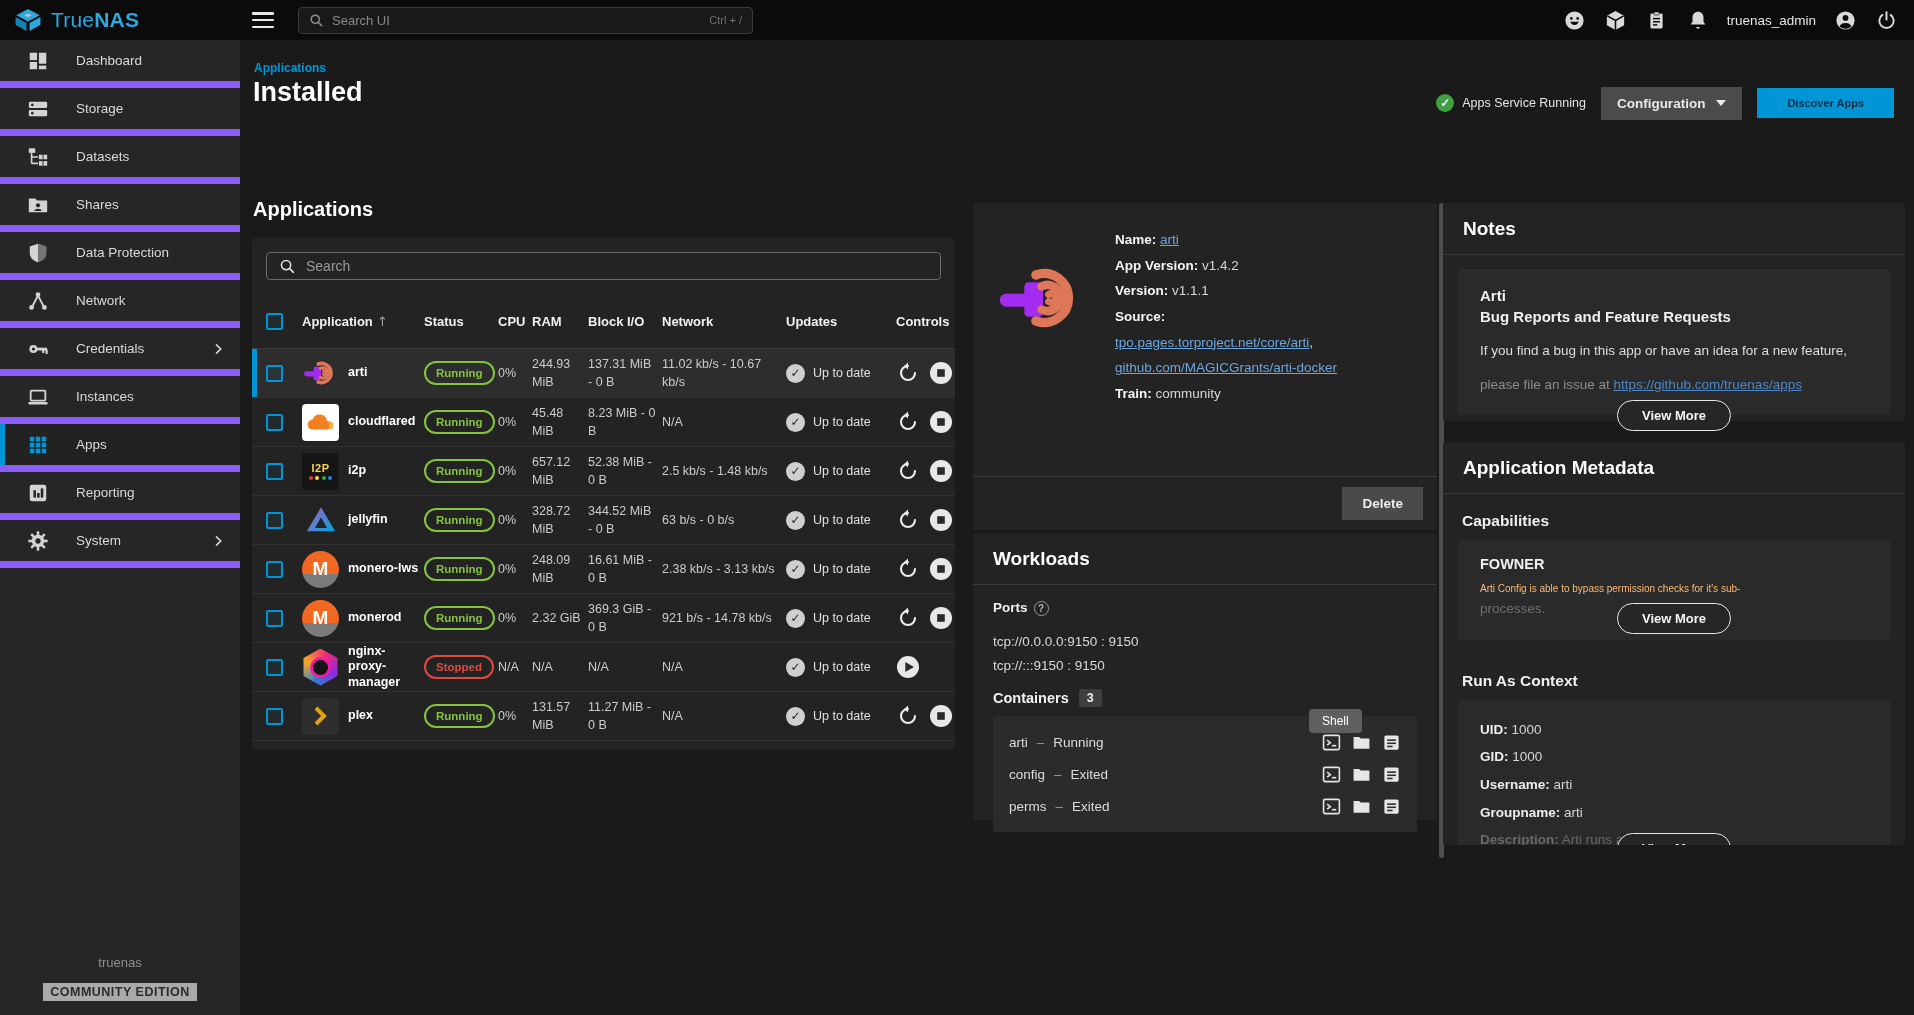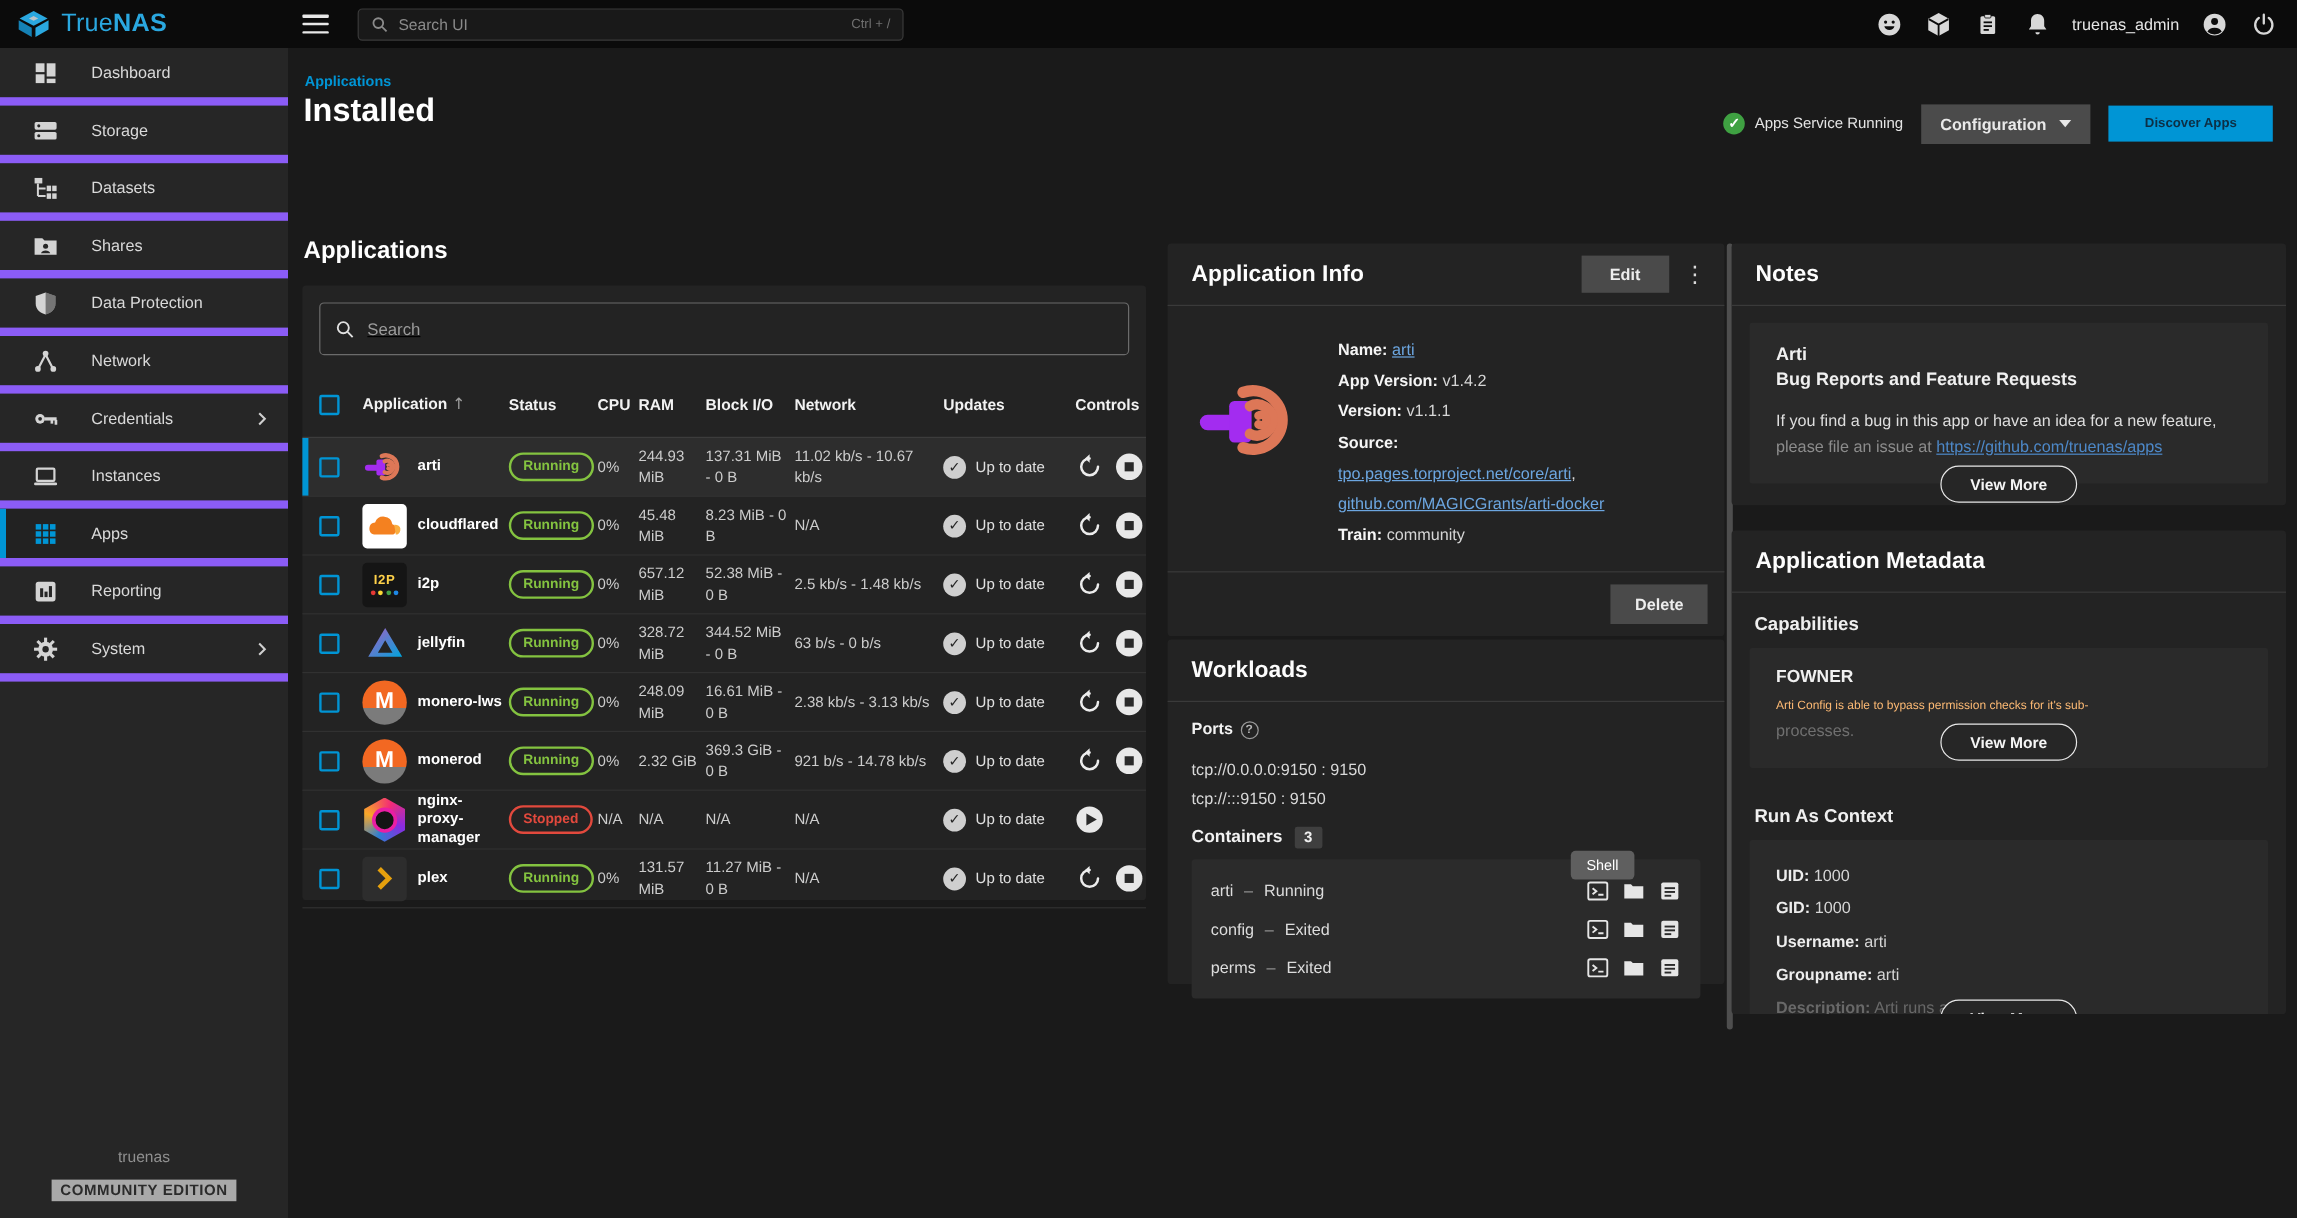--- a/index.html
+++ b/index.html
@@ -61,22 +61,22 @@
   .btn-discover { background:#0095d5; color:#0c2f45; font-size:11px; padding:9px 30px; }
 
   .card { position:absolute; background:#232323; border-radius:3px; }
   .card-header { height:52px; display:flex; align-items:center; padding:0 20px;
     border-bottom:1px solid #3a3a3a; }
   .card-title { color:#fdfdfd; font-size:19px; font-weight:bold; }
 
   
   .section-title { position:absolute; left:13px; top:158px; color:#fff; font-size:20px; font-weight:bold; }
   .apps-card { left:12px; top:198px; width:703px; height:512px; }
-  .table-search { margin:14px; height:44px; border:1px solid #6b6b6b; border-radius:4px;
-    display:flex; align-items:center; padding:0 12px;text-decoration:underline; }
+  .table-search { margin:14px; height:28px; border:1px solid #6b6b6b; border-radius:4px;
+    display:flex; align-items:center; padding:0 12px; }
   .table-search input { flex:1; background:transparent; border:none; outline:none; color:#d6d6d6;
     font-size:14px; margin-left:10px; font-family:"Liberation Sans", sans-serif; }
   .table-search input::placeholder { color:#9b9b9b; }
   .tgrid { display:grid; grid-template-columns:32px 118px 70px 30px 52px 70px 120px 106px 1fr;
     column-gap:4px; align-items:center; padding:0 14px; }
   .thead { height:55px; border-bottom:1px solid #3c3c3c; }
   .thead .th { color:#f2f2f2; font-size:13px; font-weight:bold; }
   .sort-arrow::after { content:" ↑"; color:#9e9e9e; font-weight:normal;
     font-family:"DejaVu Sans", sans-serif; }
   .trow { height:49px; border-bottom:1px solid #313131; position:relative; }
@@ -161,21 +161,21 @@
     font-size:12px; padding:5px 13px; border-radius:4px; z-index:5; }
 
   
   .pane-scrollbar { position:absolute; left:1199px; top:163px; width:5px; height:655px;
     background:#4e4e4e; border-radius:3px; cursor:pointer; }
   .notes-card { left:1203px; top:163px; width:462px; height:218px; }
   .notes-body { padding:14px 15px; }
   .inner-box { background:#2a2a2a; border-radius:2px; padding:16px 22px 20px; position:relative; }
   .nb-h { color:#f0f0f0; font-size:15px; font-weight:bold; line-height:1.4; }
   .nb-p1 { color:#dedede; font-size:13.5px; margin-top:13px; line-height:1.6; }
-  .nb-p2 { color:#8c8c8c; font-size:13.5px; line-height:1.6; }
+  .nb-p2 { color:#8c8c8c; font-size:13.5px; line-height:1.6;margin-top:12px; }
   .nb-p2 a.link { color:#4d88c8; }
   .view-more { position:absolute; left:50%; transform:translateX(-50%); background:#262626;
     border:1px solid #e8e8e8; border-radius:18px; color:#f5f5f5; font-size:13px; font-weight:bold;
     padding:7px 24px; cursor:pointer; white-space:nowrap; }
   .vm-notes { bottom:-16px; }
 
   .meta-card { left:1203px; top:402px; width:462px; height:403px; overflow:hidden; }
   .meta-body { padding:14px 15px; }
   .meta-sub { color:#efefef; font-size:15.5px; font-weight:bold; margin:4px 0 10px 4px; }
   .cap-name { color:#f0f0f0; font-size:14.5px; font-weight:bold; }
@@ -735,27 +735,20 @@
             <svg width="24" height="24" viewBox="0 0 24 24">
               <circle cx="12" cy="12" r="11" fill="#e8e8e8"></circle>
               <rect x="8.2" y="8.2" width="7.6" height="7.6" fill="#2a2a2a"></rect>
             </svg>
           </span>
       </span>
     </div>
   </section>
 
   <section class="card info-card">
-    <div class="card-header">
-      <span class="card-title">Application Info</span>
-      <span class="hdr-right">
-        <button class="btn btn-edit">Edit</button>
-        <span class="kebab icon-glyph"></span>
-      </span>
-    </div>
     <div class="info-body">
       <span style="margin-top:30px">
         <svg width="92" height="82" viewBox="0 0 64 56">
             <g fill="#a32cf0">
               <rect x="2" y="25" width="26" height="9" rx="4.5"></rect>
               <rect x="19" y="17" width="13" height="24" rx="3"></rect>
             </g>
             <g fill="none" stroke="#dd7757" stroke-linecap="round">
               <path d="M27 44 A 17 17 0 1 0 27 12" stroke-width="6.5"></path>
               <path d="M31 36 A 9 9 0 1 0 31 20" stroke-width="6"></path>

